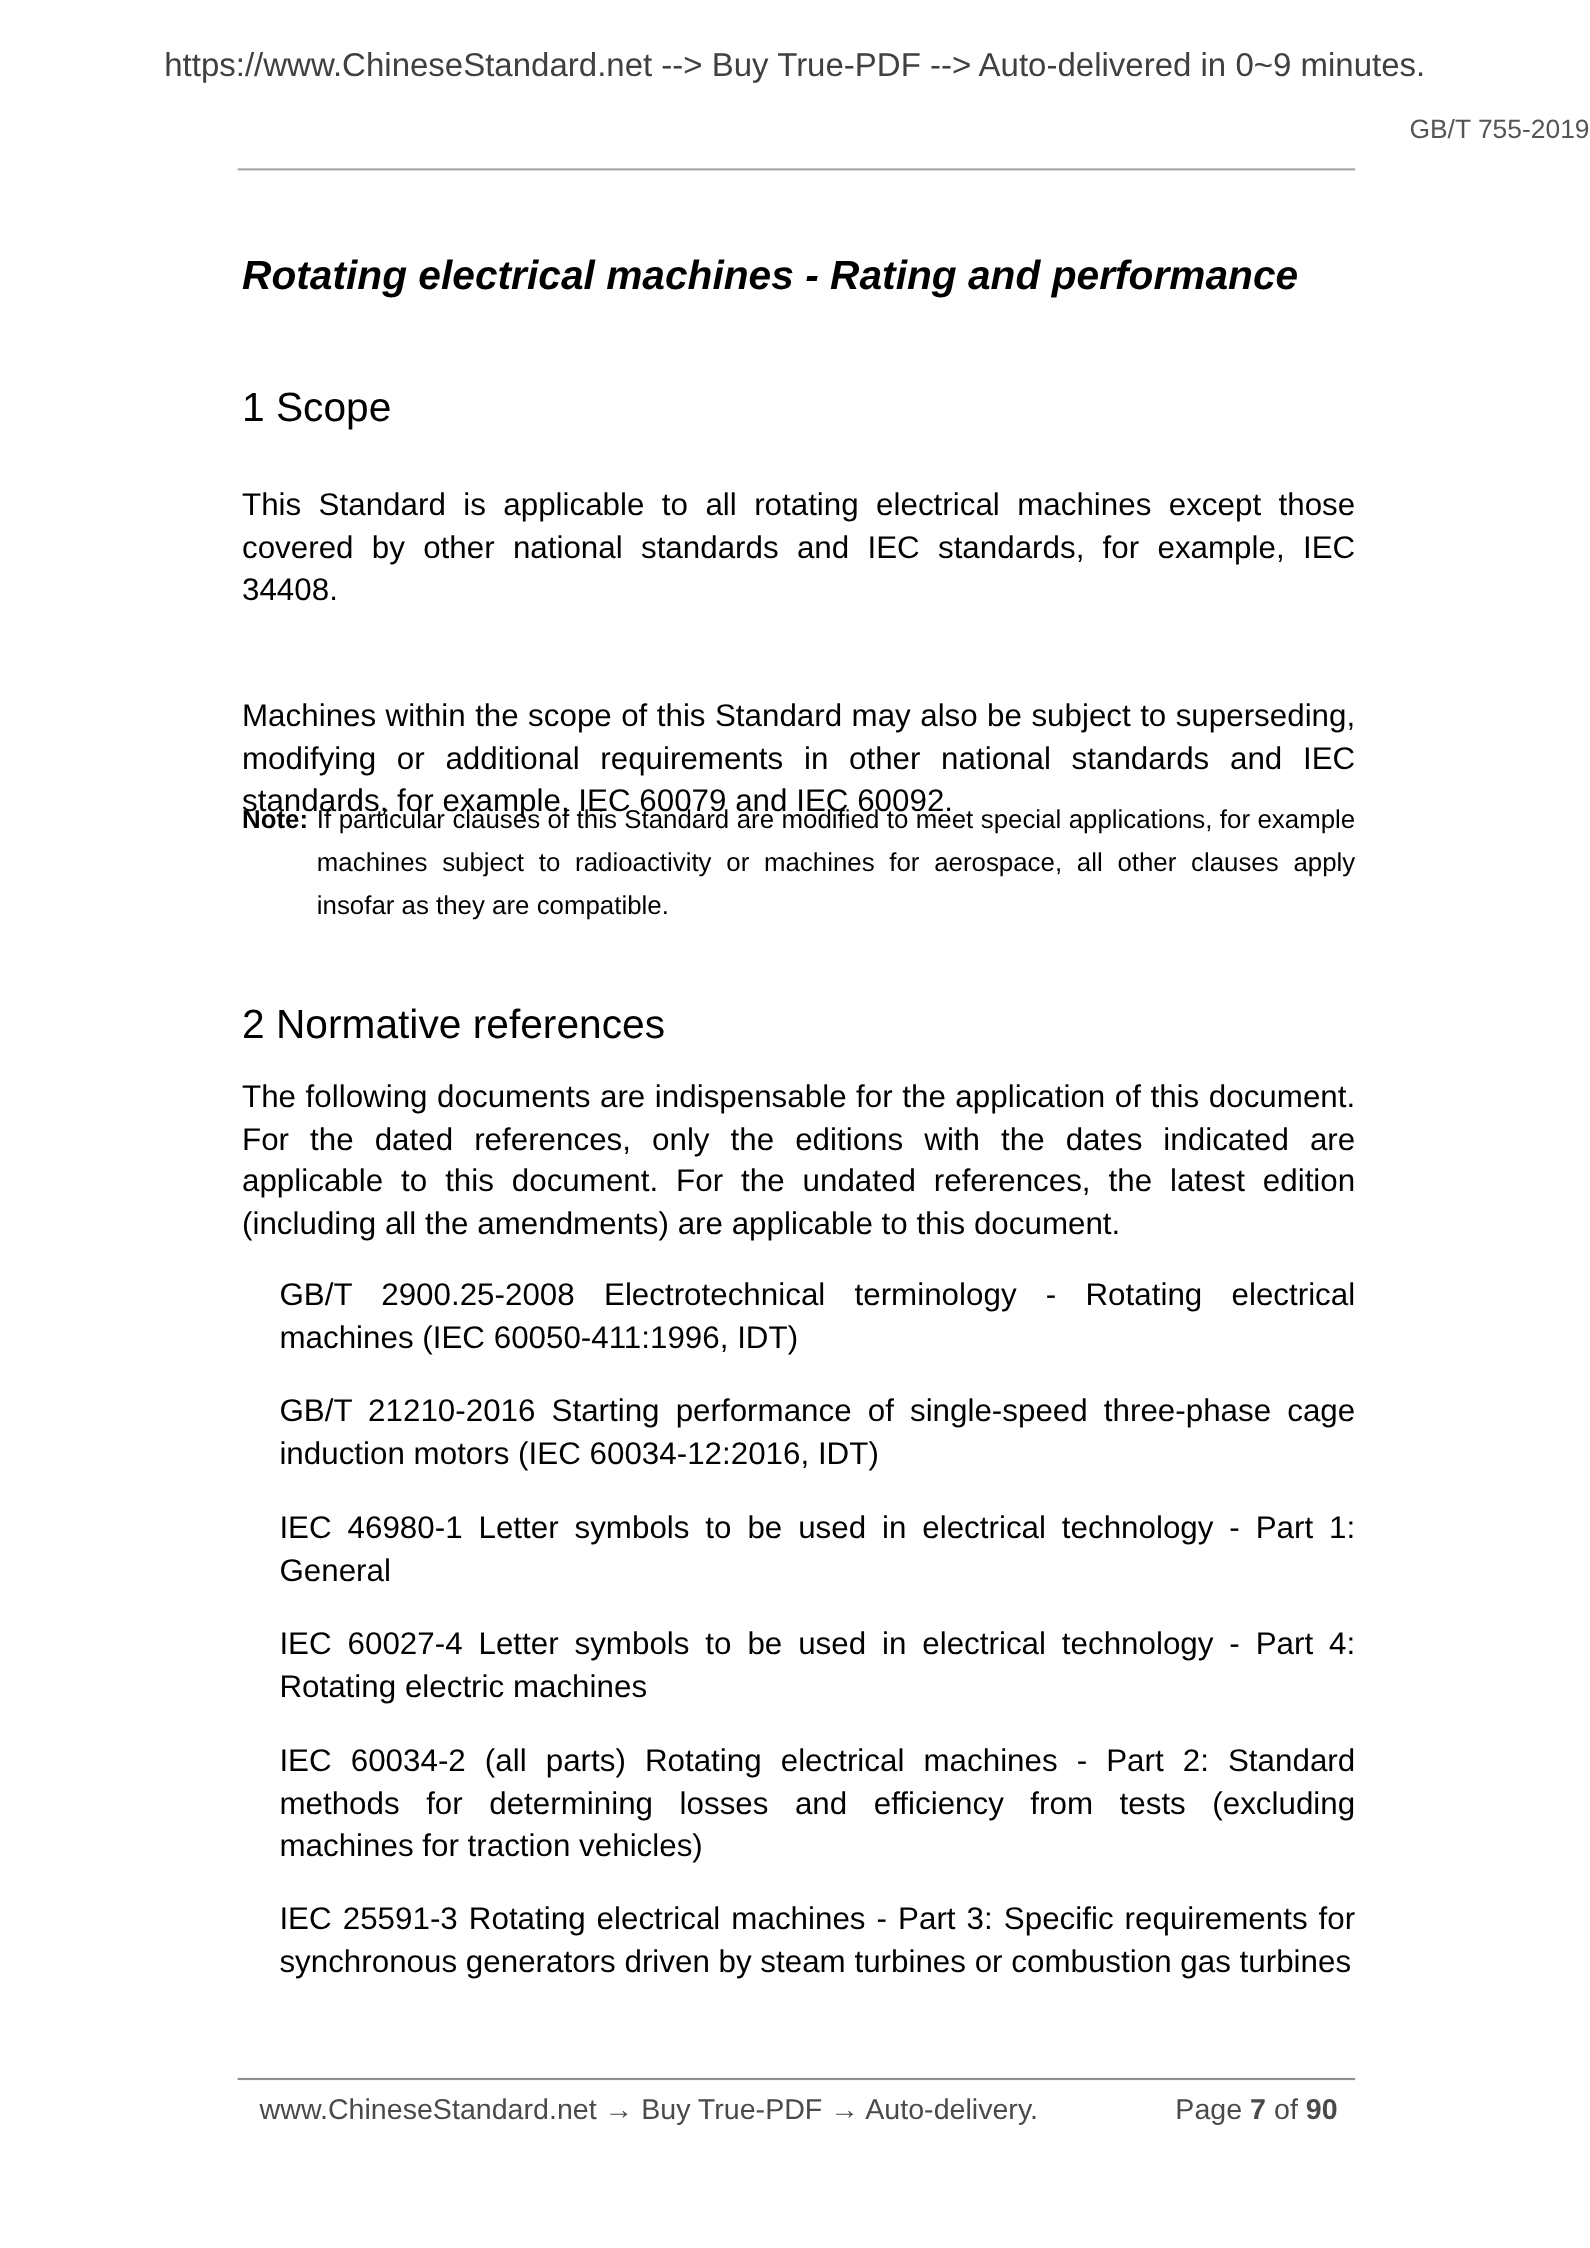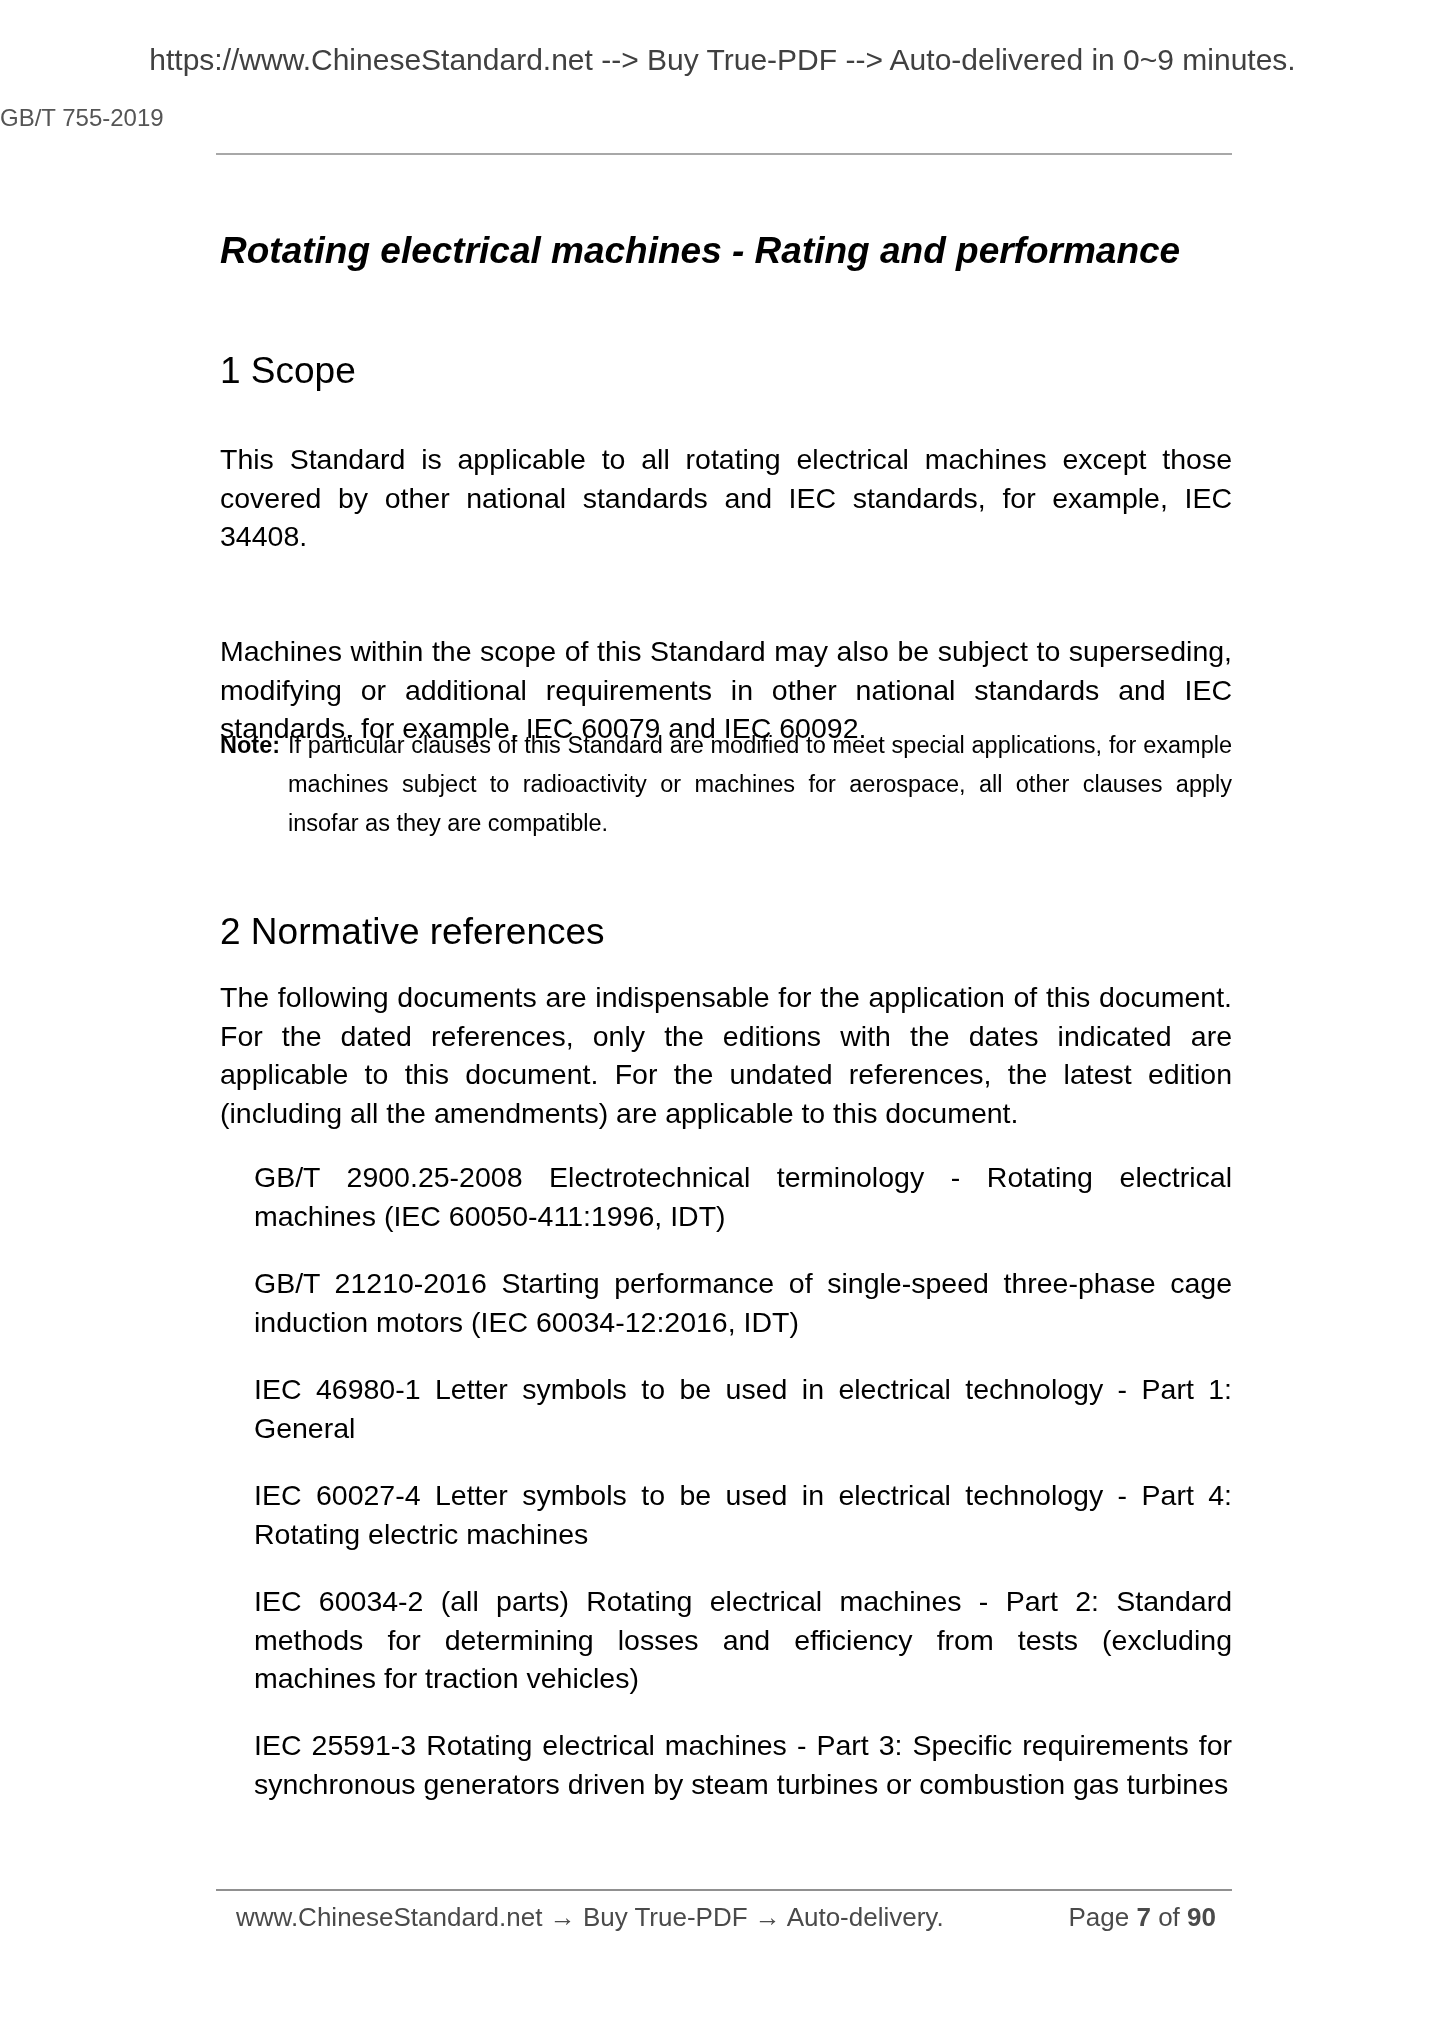--- a/index.html
+++ b/index.html
@@ -23,21 +23,21 @@
       text-align: center;
       font-size: 30px;
       color: #404040;
       line-height: 40px;
     }
     .doc-code {
       position: absolute;
       top: 103px;
       left: 0;
       width: 1445px;
-      text-align: left;
+      text-align: right;
       font-size: 24px;
       color: #555555;
       line-height: 30px;
     }
     .header-rule {
       position: absolute;
       top: 153px;
       left: 216px;
       width: 1016px;
       height: 0;

